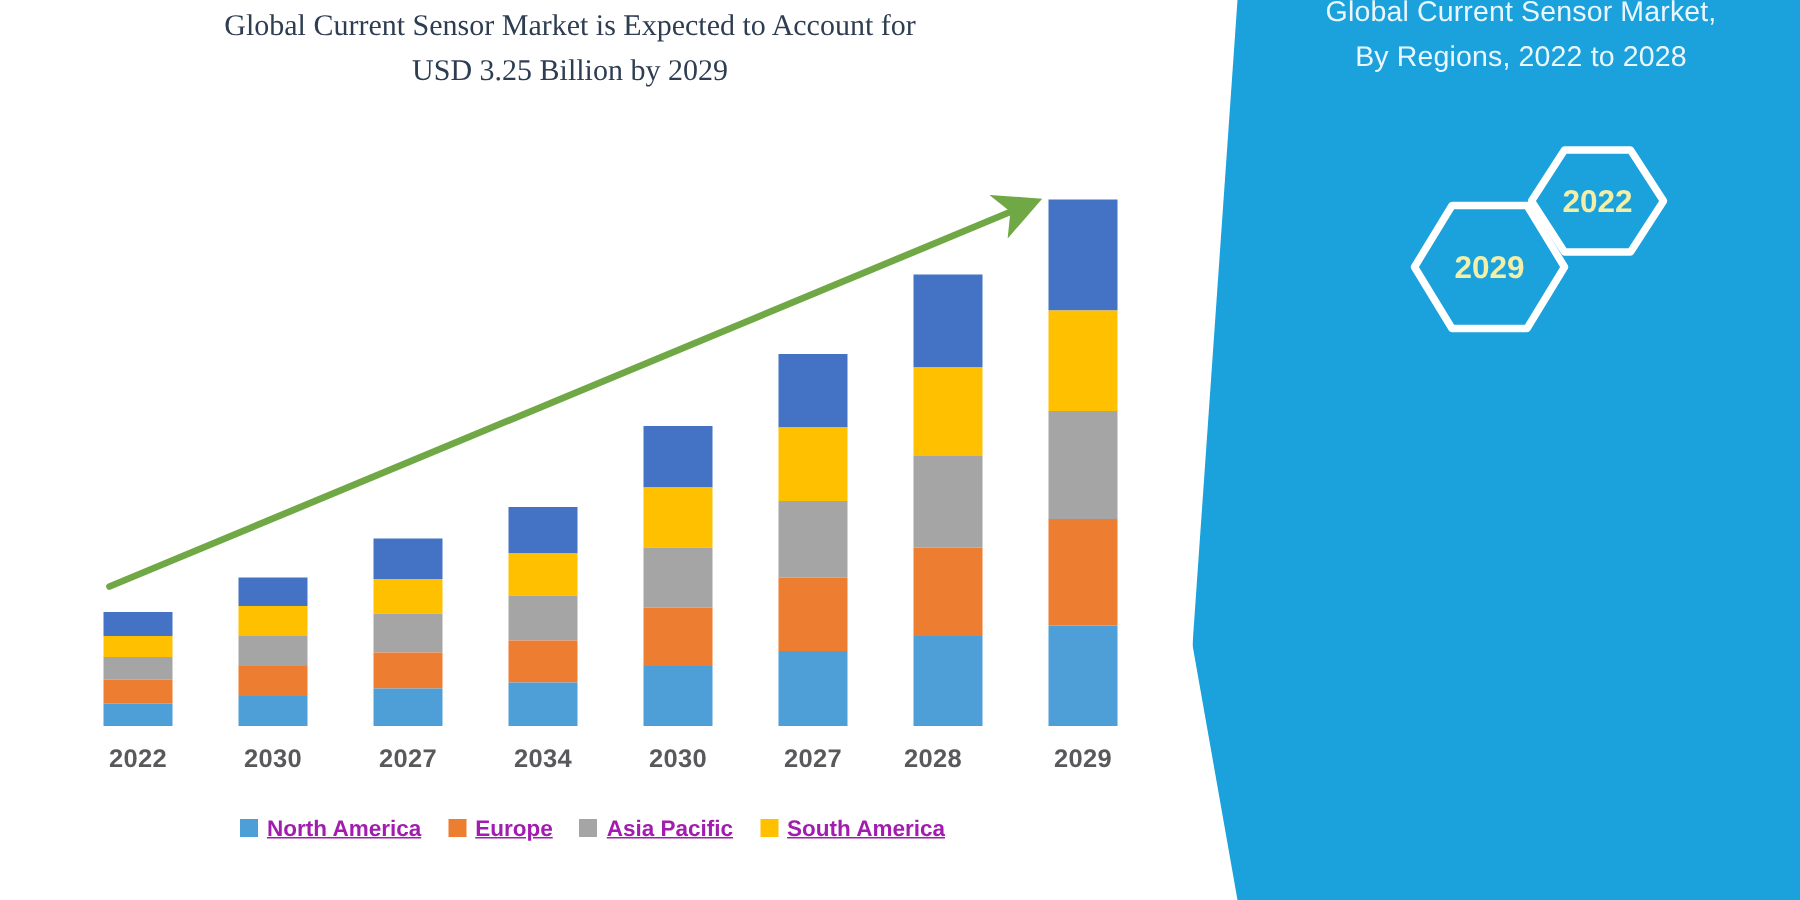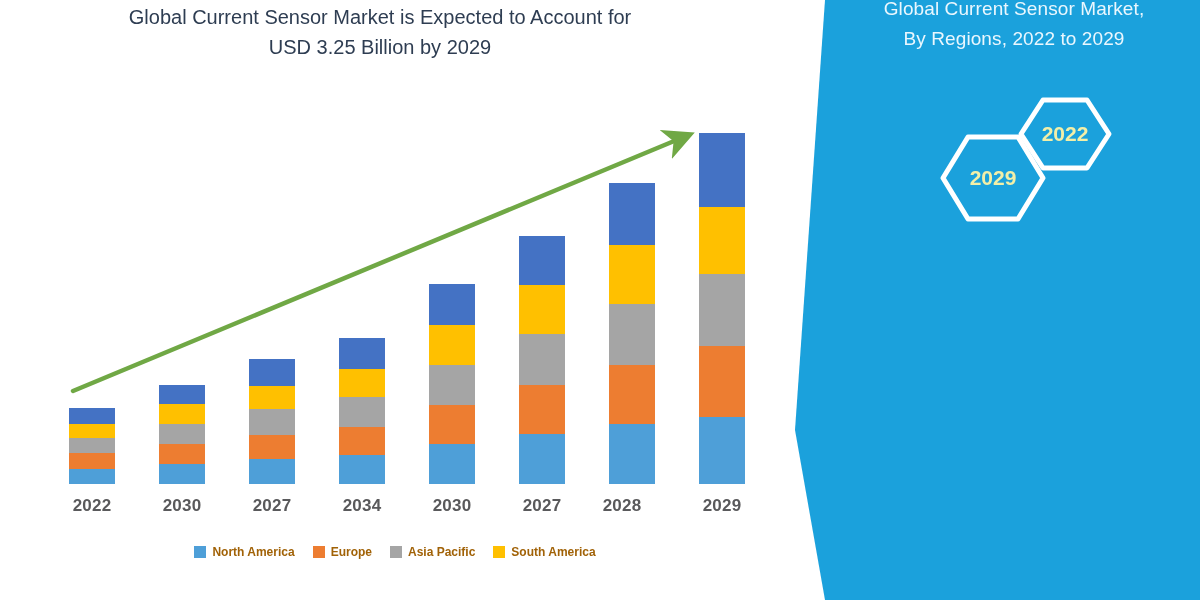--- a/index.html
+++ b/index.html
@@ -43,21 +43,21 @@
   }
   .brand-name span{display:block;}
 
   
   .chart-title{
     position:absolute;left:60px;top:2px;width:640px;
     text-align:center;color:#2e3d52;
     font-size:20px;line-height:30px;font-weight:400;
     z-index:2;
   }
-  .chart-title span{display:block;}
+  .chart-title span{display:block;font-family:Liberation Serif, serif;}
 
   
   .plot{
     position:absolute;left:0;top:0;width:790px;height:520px;z-index:2;
   }
   .bars{position:absolute;left:0;top:0;width:790px;height:520px;}
   .bar{position:absolute;bottom:36px;width:46px;display:flex;flex-direction:column;}
   .seg{width:100%;}
 
   .arrow-layer{position:absolute;left:0;top:0;width:790px;height:520px;pointer-events:none;}
@@ -70,21 +70,21 @@
     color:#59595b;font-size:17px;font-weight:700;letter-spacing:.2px;
   }
 
   
   .legend{
     position:absolute;left:0;top:538px;width:790px;height:28px;
     display:flex;justify-content:center;align-items:center;gap:18px;z-index:2;
   }
   .legend-item{display:flex;align-items:center;gap:6px;}
   .legend-swatch{width:12px;height:12px;display:inline-block;}
-  .legend-text{color:#a16207;font-size:12px;font-weight:700;white-space:nowrap;}
+  .legend-text{color:#a21caf;font-size:15px;font-weight:700;white-space:nowrap;text-decoration:underline;}
 </style>
 </head>
 <body>
 
 <div id="stage">
 
   <div class="chart-title">
     <span class="t1">Global Current Sensor Market is Expected to Account for</span>
     <span class="t2">USD 3.25 Billion by 2029</span>
   </div>
@@ -185,21 +185,21 @@
       <div class="legend-item">
         <span class="legend-swatch" style="background: rgb(255, 192, 0);"></span>
         <span class="legend-text">South America</span>
       </div>
     </div>
 
   <div class="brand-panel"></div>
 
   <div class="brand-heading">
     <span class="l1">Global Current Sensor Market,</span>
-    <span class="l2">By Regions, 2022 to 2029</span>
+    <span class="l2">By Regions, 2022 to 2028</span>
   </div>
 
   <div class="hexwrap">
     <svg width="200" height="140" viewBox="0 0 200 140">
 
       <polygon points="18,88 43,47 93,47 118,88 93,129 43,129" fill="none" stroke="#ffffff" stroke-width="5" stroke-linejoin="round"></polygon>
 
       <polygon points="96,44 118,10 162,10 184,44 162,78 118,78" fill="none" stroke="#ffffff" stroke-width="5" stroke-linejoin="round"></polygon>
       <text class="hex-label" id="hexBack" x="68" y="95" font-size="21" text-anchor="middle">2029</text>
       <text class="hex-label" id="hexFront" x="140" y="51" font-size="21" text-anchor="middle">2022</text>

